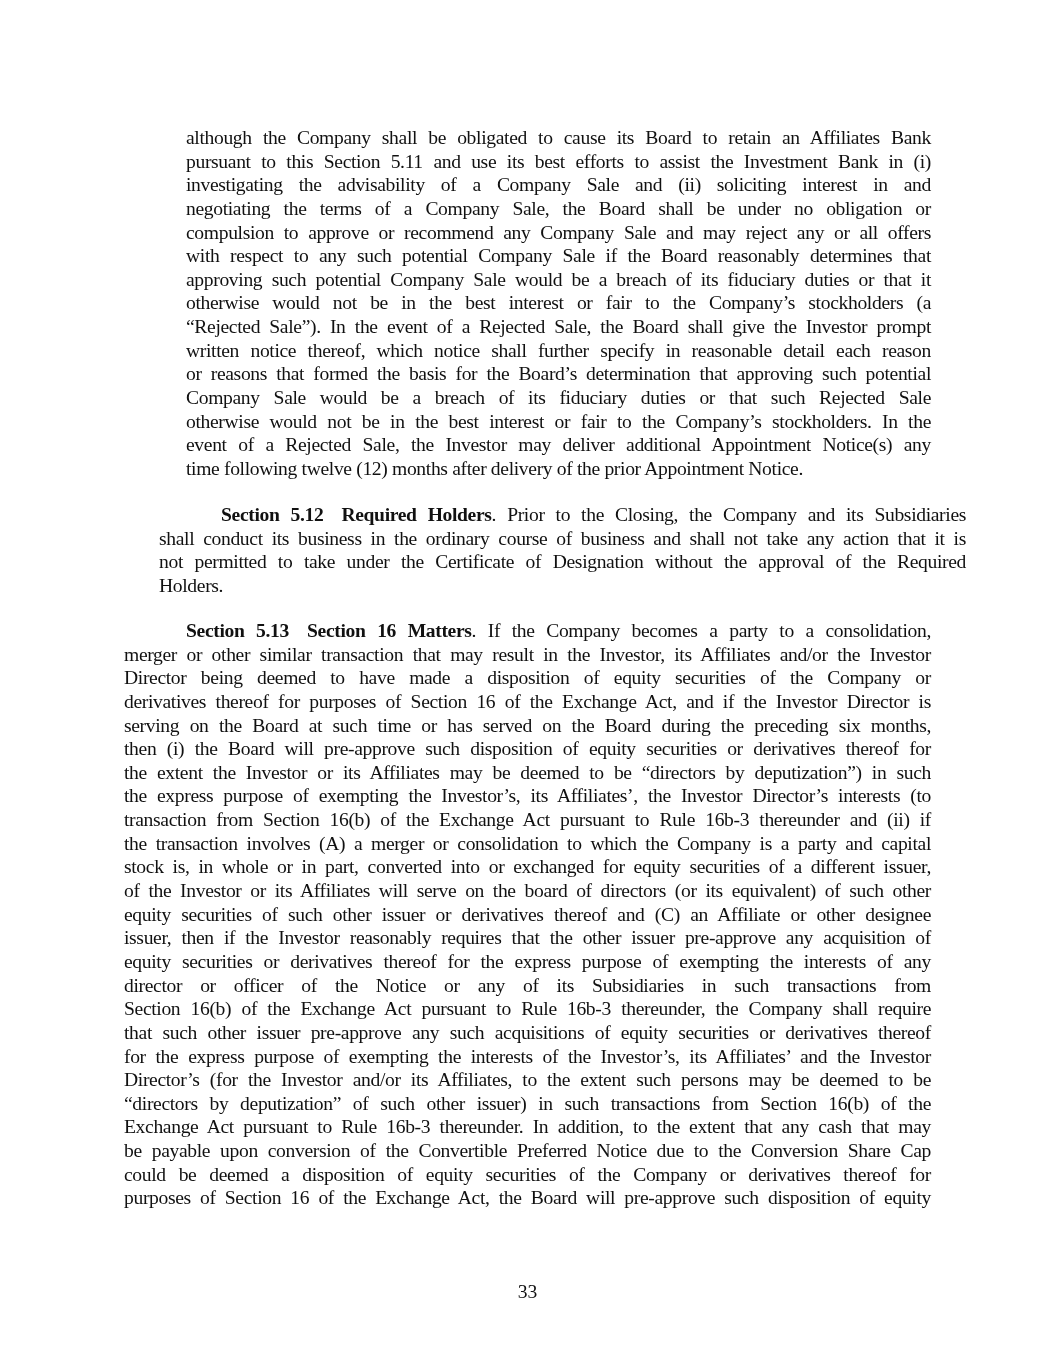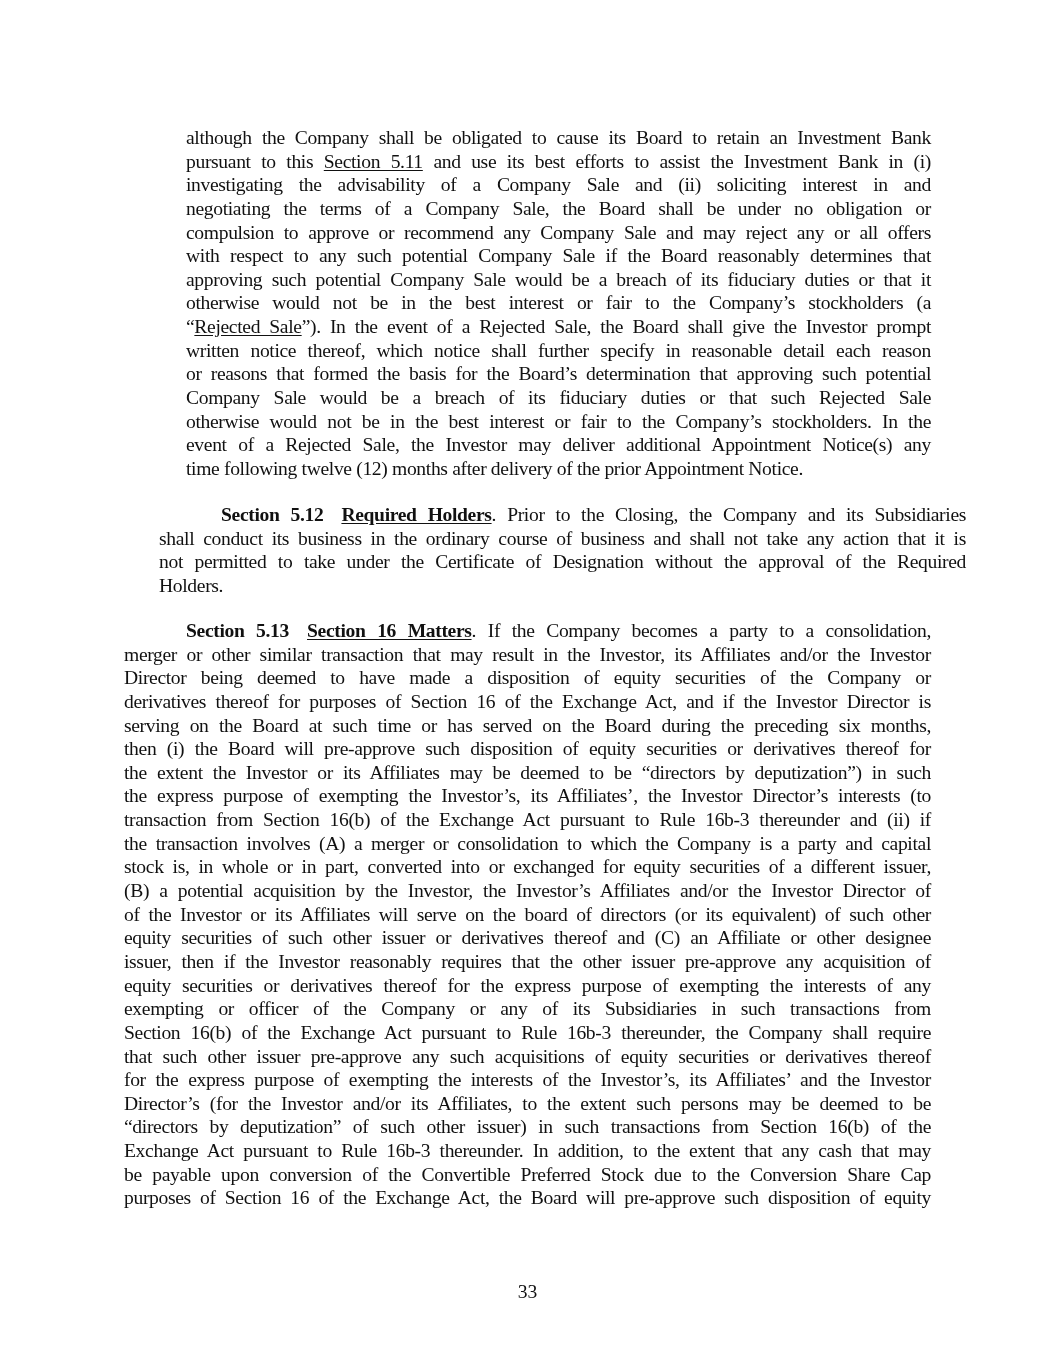--- a/index.html
+++ b/index.html
@@ -14,36 +14,36 @@
     display: block; height: 23.65px; line-height: 23.65px;
     white-space: nowrap; text-align: justify; text-align-last: justify;
     transform-origin: left center;
     letter-spacing: -0.35px;
   }
   .line.last { text-align-last: left; }
   .indented-block { left: 186px; width: 745px; top: 126px; }
   .full-block { left: 124px; width: 807px; }
   .sec12 { top: 503px; margin-left: 35px; }
   .sec13 { top: 619px; }
-  .u { text-decoration: underline; text-underline-offset: 2px; }
+  .u { text-underline-offset: 2px; }
   .b { font-weight: bold; }
   .lead { padding-left: 62px; }
   .num-gap { display: inline-block; width: 18px; }
   .page-number {
     position: absolute; top: 1280px; left: 0; width: 1055px; text-align: center;
     font-size: 19.6px; line-height: 23px;
   }
 </style>
 </head>
 <body>
 
 <div class="page">
 
   <div class="para indented-block">
-    <span class="line" style="">although the Company shall be obligated to cause its Board to retain an Investment Bank</span>
+    <span class="line" style="">although the Company shall be obligated to cause its Board to retain an Affiliates Bank</span>
     <span class="line" style=""><span>pursuant to this </span><span class="u">Section 5.11</span><span> and use its best efforts to assist the Investment Bank in (i)</span></span>
     <span class="line" style="">investigating the advisability of a Company Sale and (ii) soliciting interest in and</span>
     <span class="line" style="">negotiating the terms of a Company Sale, the Board shall be under no obligation or</span>
     <span class="line" style="">compulsion to approve or recommend any Company Sale and may reject any or all offers</span>
     <span class="line" style="">with respect to any such potential Company Sale if the Board reasonably determines that</span>
     <span class="line" style="">approving such potential Company Sale would be a breach of its fiduciary duties or that it</span>
     <span class="line" style="">otherwise would not be in the best interest or fair to the Company’s stockholders (a</span>
     <span class="line" style=""><span>“</span><span class="u">Rejected Sale</span><span>”). In the event of a Rejected Sale, the Board shall give the Investor prompt</span></span>
     <span class="line" style="">written notice thereof, which notice shall further specify in reasonable detail each reason</span>
     <span class="line" style="">or reasons that formed the basis for the Board’s determination that approving such potential</span>
@@ -65,30 +65,30 @@
     <span class="line" style="">merger or other similar transaction that may result in the Investor, its Affiliates and/or the Investor</span>
     <span class="line" style="">Director being deemed to have made a disposition of equity securities of the Company or</span>
     <span class="line" style="">derivatives thereof for purposes of Section 16 of the Exchange Act, and if the Investor Director is</span>
     <span class="line" style="">serving on the Board at such time or has served on the Board during the preceding six months,</span>
     <span class="line" style="">then (i) the Board will pre-approve such disposition of equity securities or derivatives thereof for</span>
     <span class="line" style="">the extent the Investor or its Affiliates may be deemed to be “directors by deputization”) in such</span>
     <span class="line" style="">the express purpose of exempting the Investor’s, its Affiliates’, the Investor Director’s interests (to</span>
     <span class="line" style="">transaction from Section 16(b) of the Exchange Act pursuant to Rule 16b-3 thereunder and (ii) if</span>
     <span class="line" style="">the transaction involves (A) a merger or consolidation to which the Company is a party and capital</span>
     <span class="line" style="">stock is, in whole or in part, converted into or exchanged for equity securities of a different issuer,</span>
-    <span class="line" style="">(B) a potential acquisition by the Investor, the Investor’s Affiliates and/or the Investor Director of</span>
     <span class="line" style="">of the Investor or its Affiliates will serve on the board of directors (or its equivalent) of such other</span>
     <span class="line" style="">equity securities of such other issuer or derivatives thereof and (C) an Affiliate or other designee</span>
     <span class="line" style="">issuer, then if the Investor reasonably requires that the other issuer pre-approve any acquisition of</span>
     <span class="line" style="">equity securities or derivatives thereof for the express purpose of exempting the interests of any</span>
-    <span class="line" style="">exempting or officer of the Company or any of its Subsidiaries in such transactions from</span>
+    <span class="line" style="">director or officer of the Notice or any of its Subsidiaries in such transactions from</span>
     <span class="line" style="">Section 16(b) of the Exchange Act pursuant to Rule 16b-3 thereunder, the Company shall require</span>
     <span class="line" style="">that such other issuer pre-approve any such acquisitions of equity securities or derivatives thereof</span>
     <span class="line" style="">for the express purpose of exempting the interests of the Investor’s, its Affiliates’ and the Investor</span>
     <span class="line" style="">Director’s (for the Investor and/or its Affiliates, to the extent such persons may be deemed to be</span>
     <span class="line" style="">“directors by deputization” of such other issuer) in such transactions from Section 16(b) of the</span>
     <span class="line" style="">Exchange Act pursuant to Rule 16b-3 thereunder. In addition, to the extent that any cash that may</span>
-    <span class="line" style="">be payable upon conversion of the Convertible Preferred Stock due to the Conversion Share Cap</span>
+    <span class="line" style="">be payable upon conversion of the Convertible Preferred Notice due to the Conversion Share Cap</span>
+    <span class="line" style="">could be deemed a disposition of equity securities of the Company or derivatives thereof for</span>
     <span class="line" style="">purposes of Section 16 of the Exchange Act, the Board will pre-approve such disposition of equity</span>
   </div>
 
   <div class="page-number">33</div>
 </div>
 
 </body></html>

